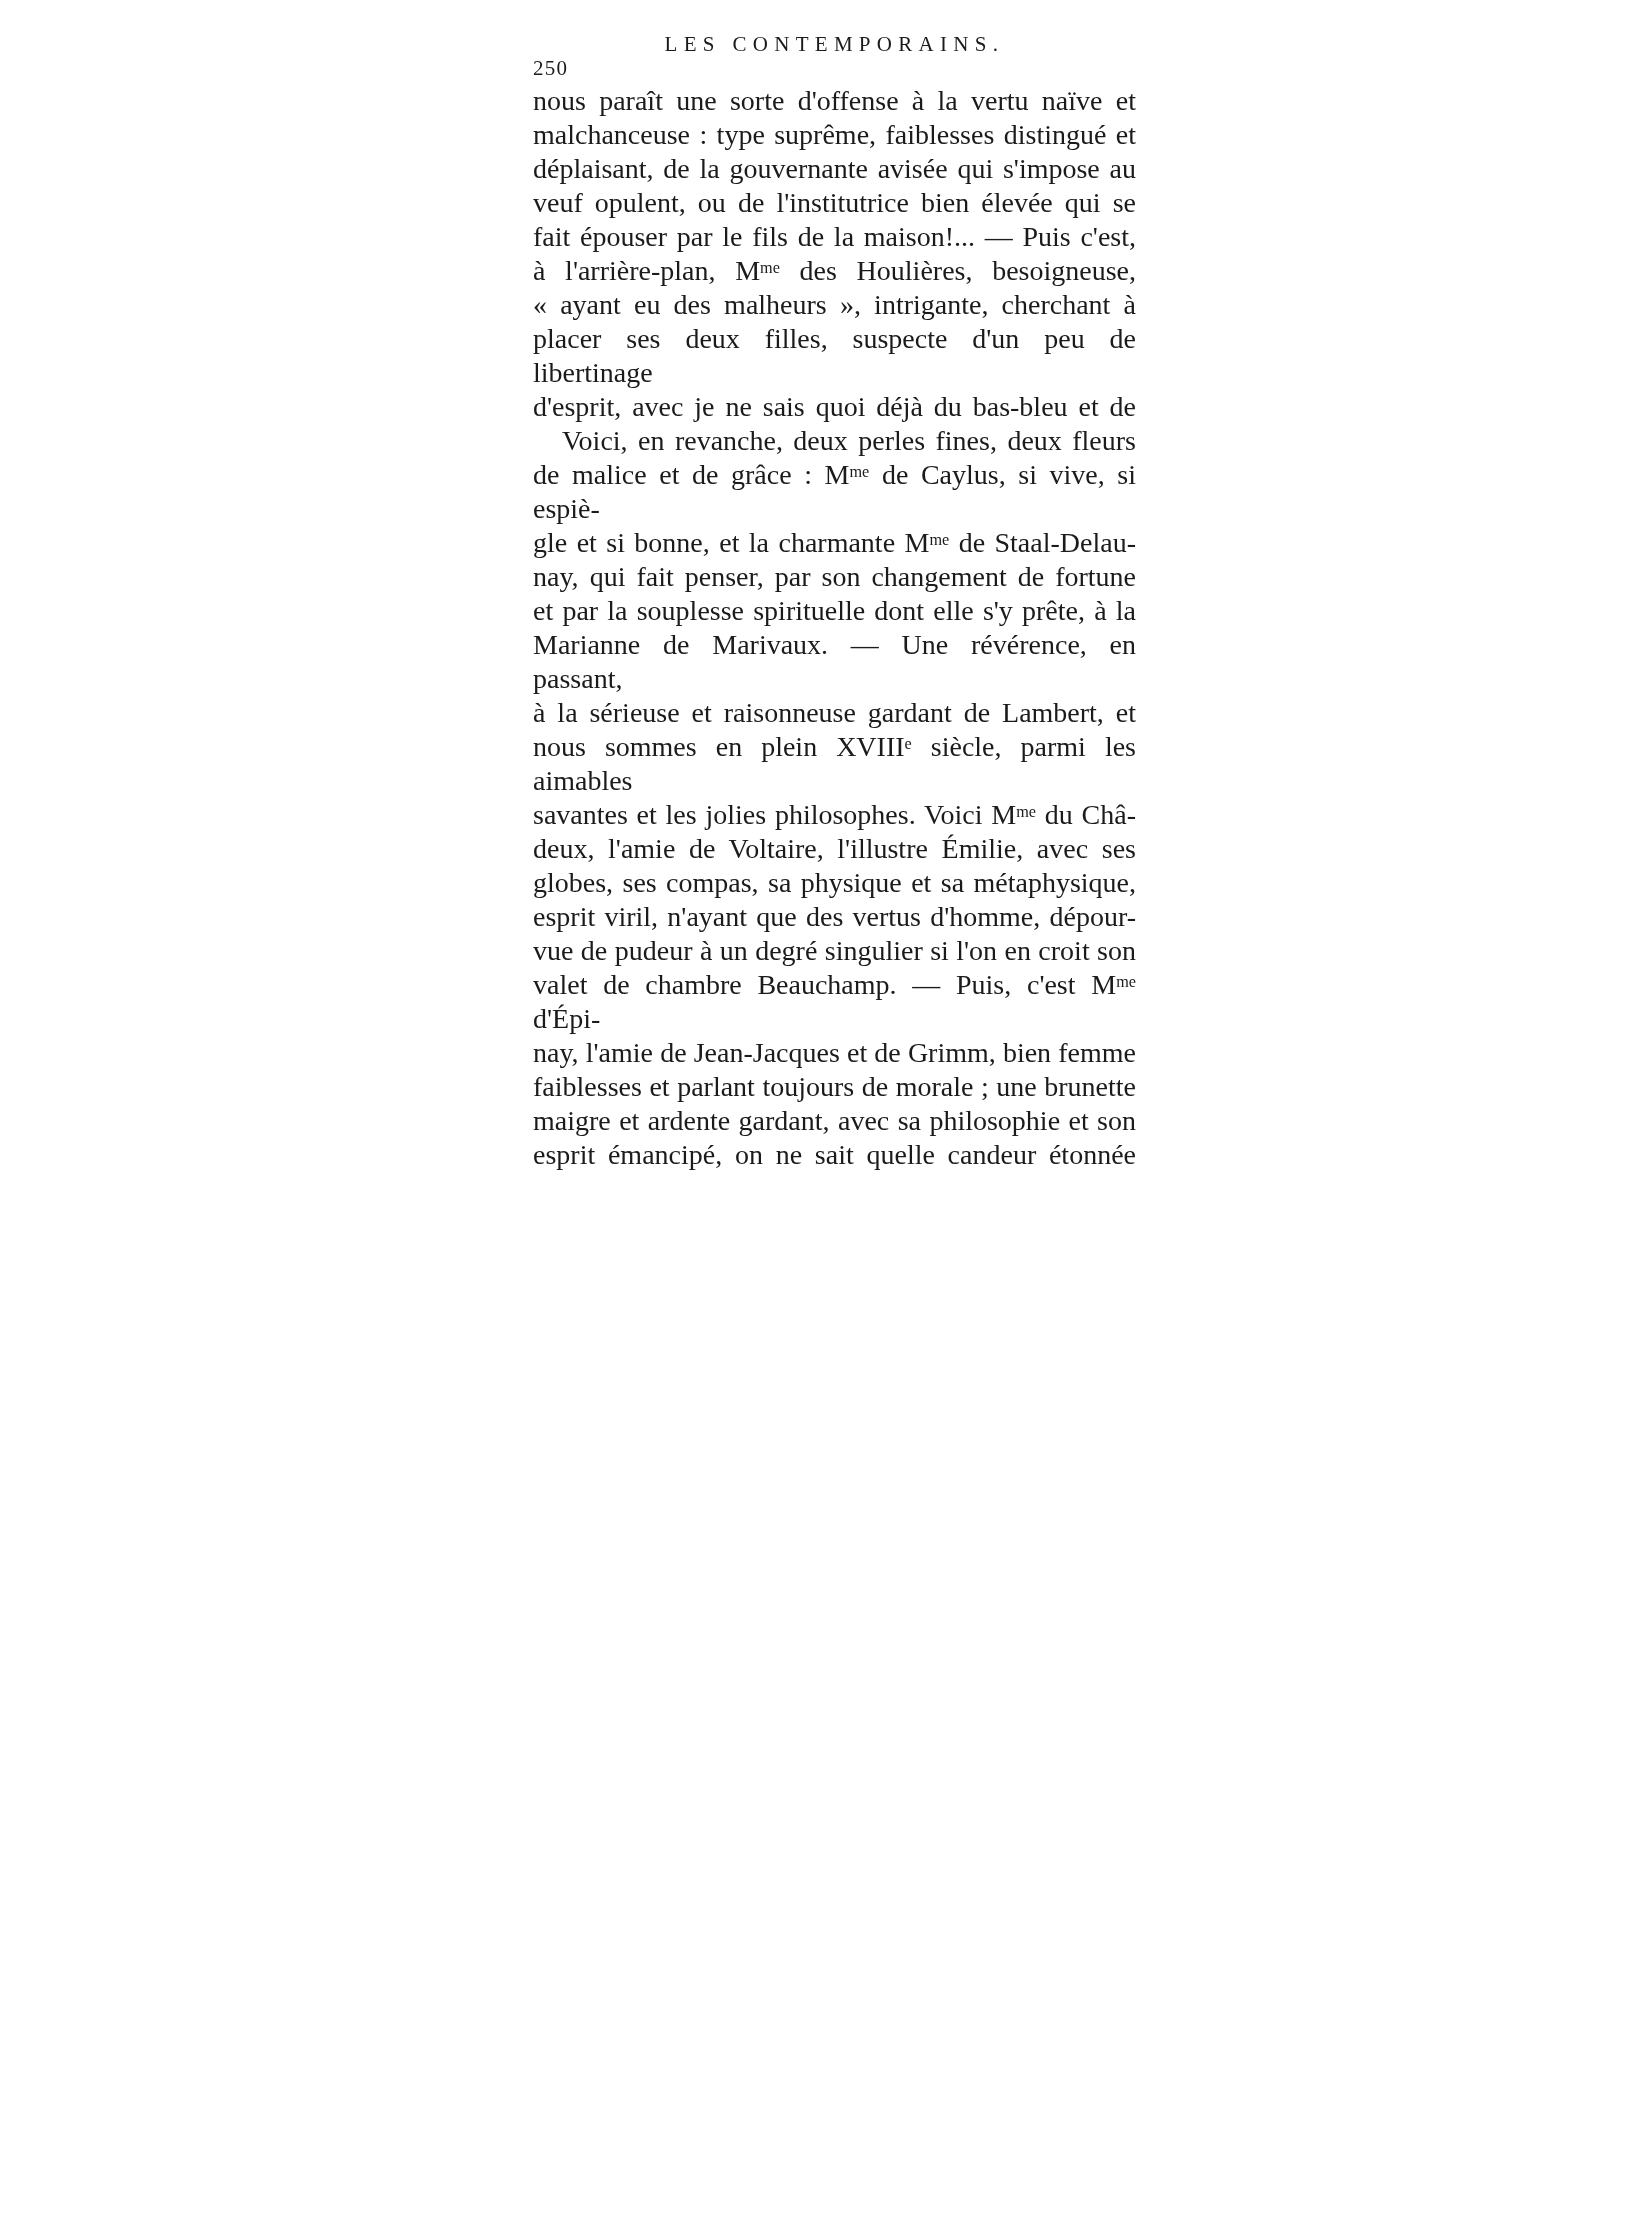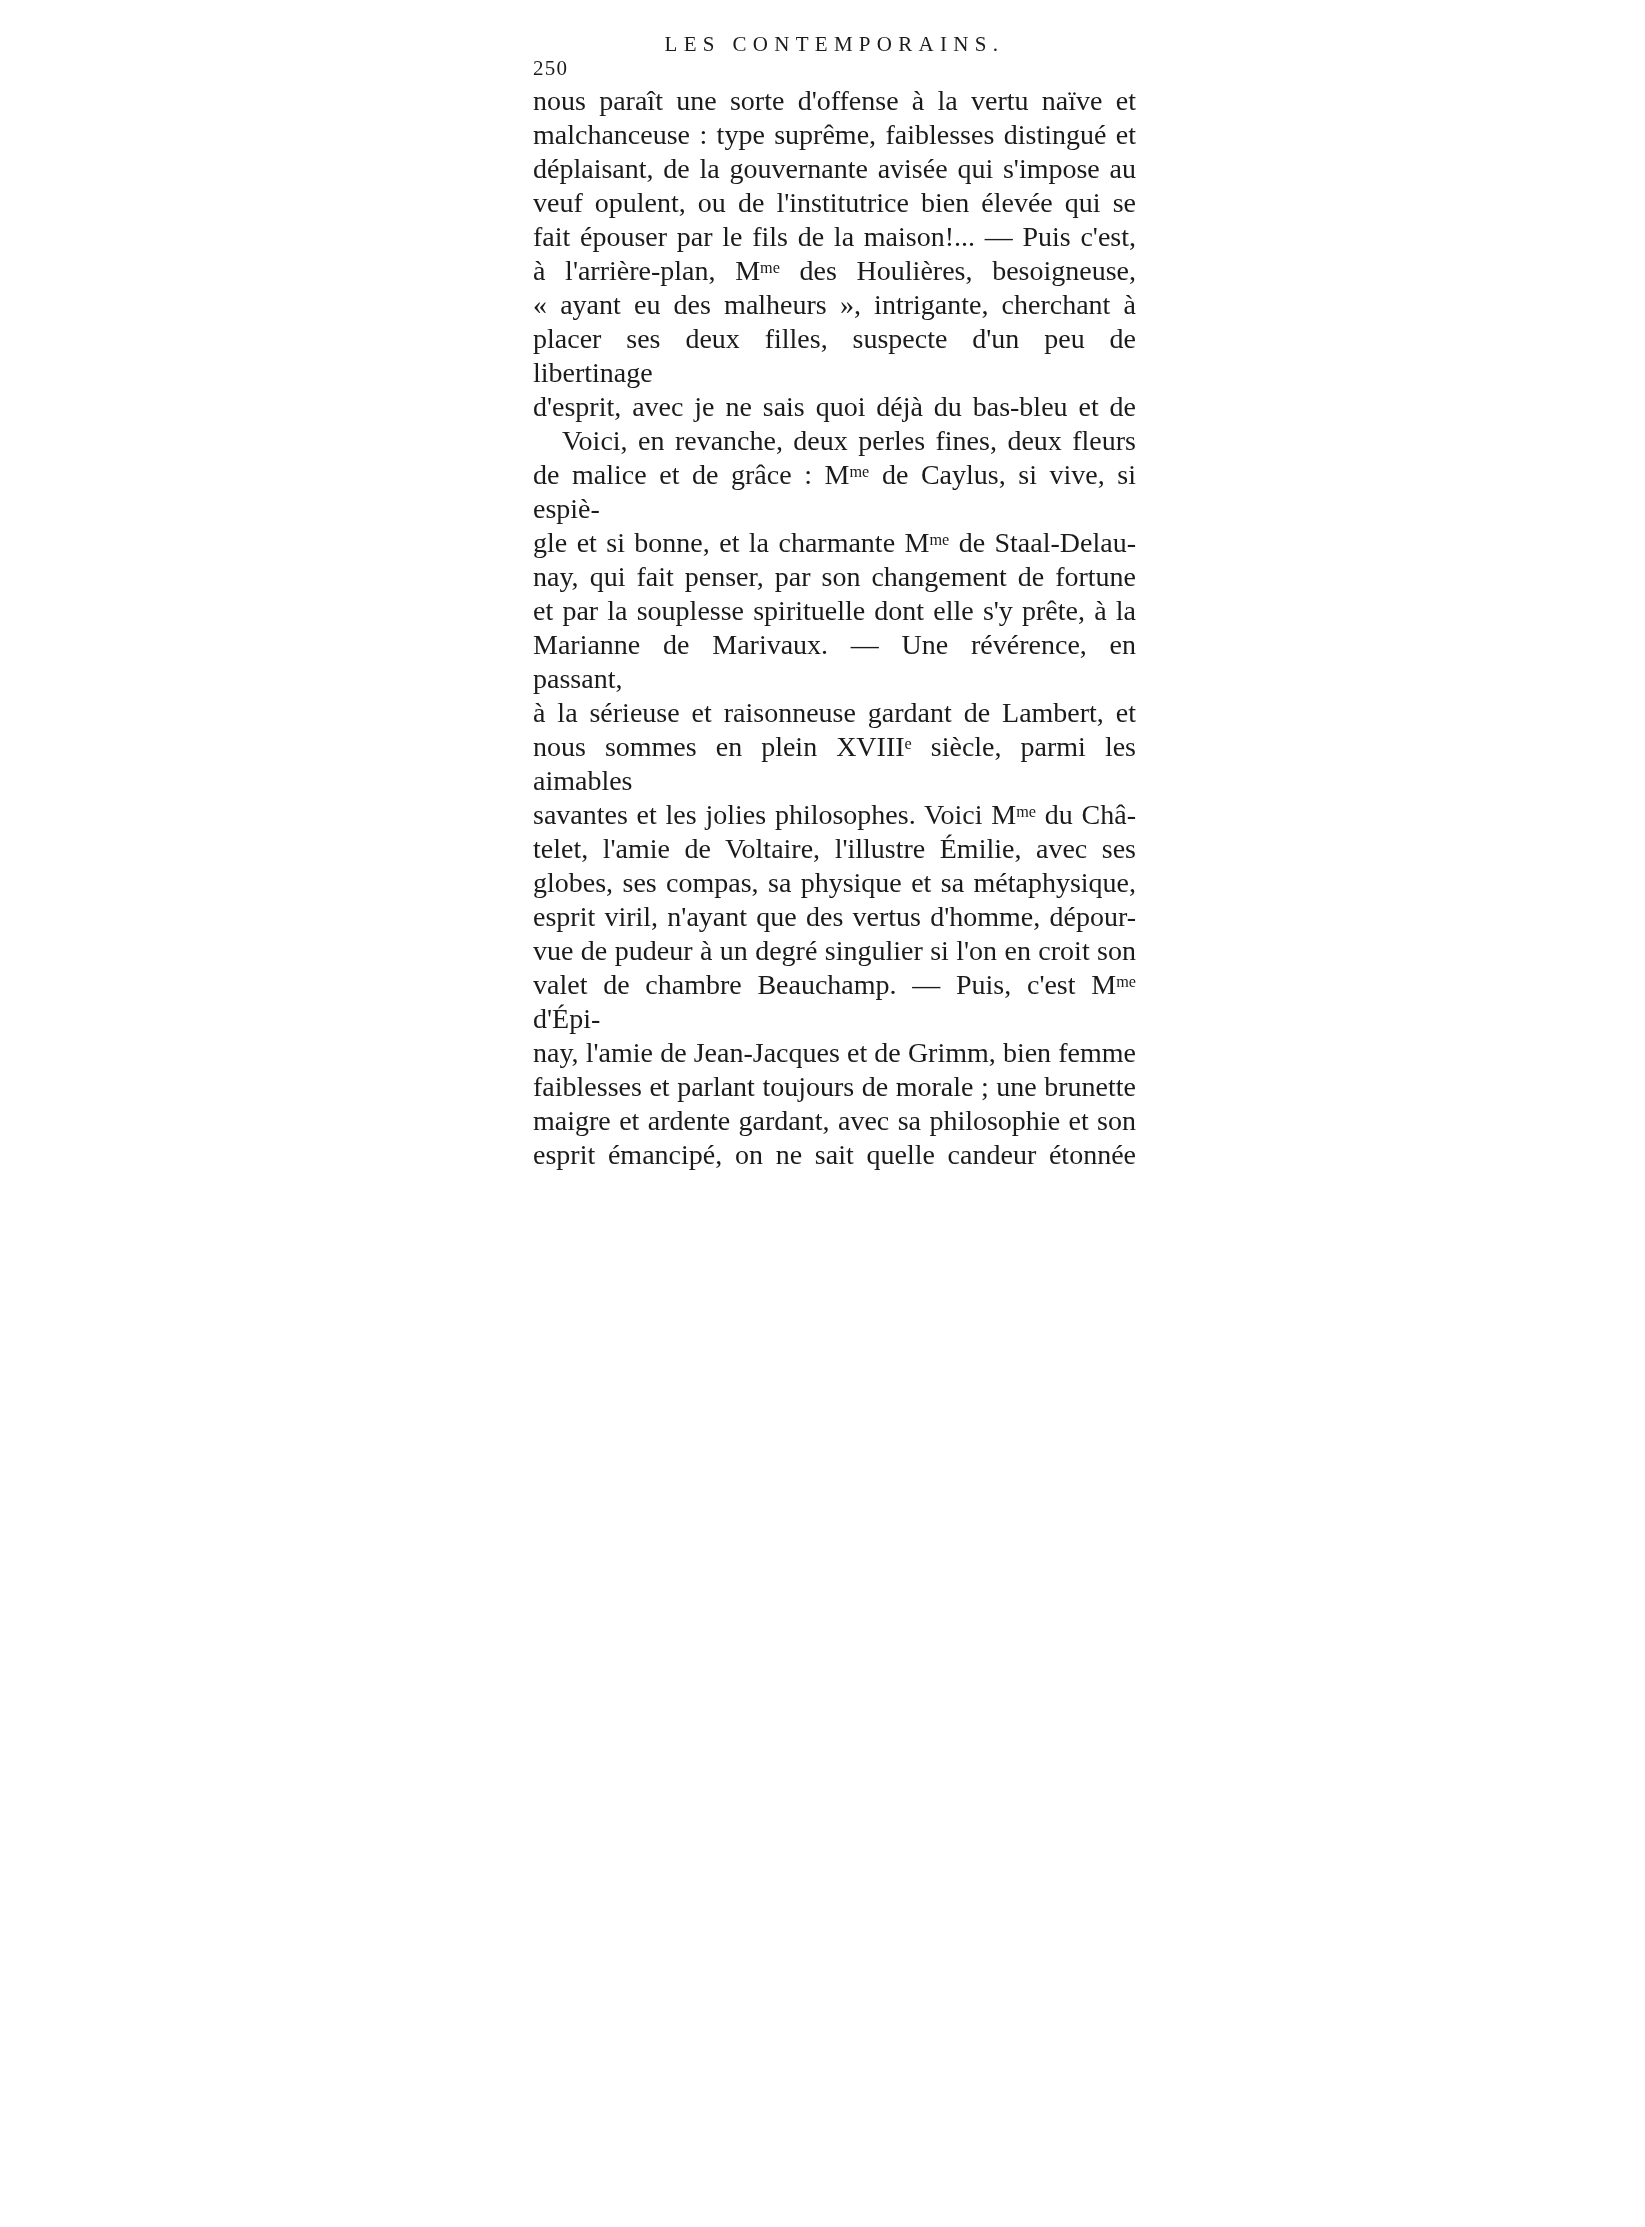--- a/index.html
+++ b/index.html
@@ -95,21 +95,21 @@
       <div>
         <div class="line indent">Voici, en revanche, deux perles fines, deux fleurs</div>
         <div class="line">de malice et de grâce : M<sup>me</sup> de Caylus, si vive, si espiè-</div>
         <div class="line">gle et si bonne, et la charmante M<sup>me</sup> de Staal-Delau-</div>
         <div class="line">nay, qui fait penser, par son changement de fortune</div>
         <div class="line">et par la souplesse spirituelle dont elle s'y prête, à la</div>
         <div class="line">Marianne de Marivaux. — Une révérence, en passant,</div>
         <div class="line">à la sérieuse et raisonneuse gardant de Lambert, et</div>
         <div class="line">nous sommes en plein XVIII<sup>e</sup> siècle, parmi les aimables</div>
         <div class="line">savantes et les jolies philosophes. Voici M<sup>me</sup> du Châ-</div>
-        <div class="line">telet, l'amie de Voltaire, l'illustre Émilie, avec ses</div>
+        <div class="line">deux, l'amie de Voltaire, l'illustre Émilie, avec ses</div>
         <div class="line">globes, ses compas, sa physique et sa métaphysique,</div>
         <div class="line">esprit viril, n'ayant que des vertus d'homme, dépour-</div>
         <div class="line">vue de pudeur à un degré singulier si l'on en croit son</div>
         <div class="line">valet de chambre Beauchamp. — Puis, c'est M<sup>me</sup> d'Épi-</div>
         <div class="line">nay, l'amie de Jean-Jacques et de Grimm, bien femme</div>
         <div class="line">faiblesses et parlant toujours de morale ; une brunette</div>
         <div class="line">maigre et ardente gardant, avec sa philosophie et son</div>
         <div class="line">esprit émancipé, on ne sait quelle candeur étonnée</div>
       </div>
 

